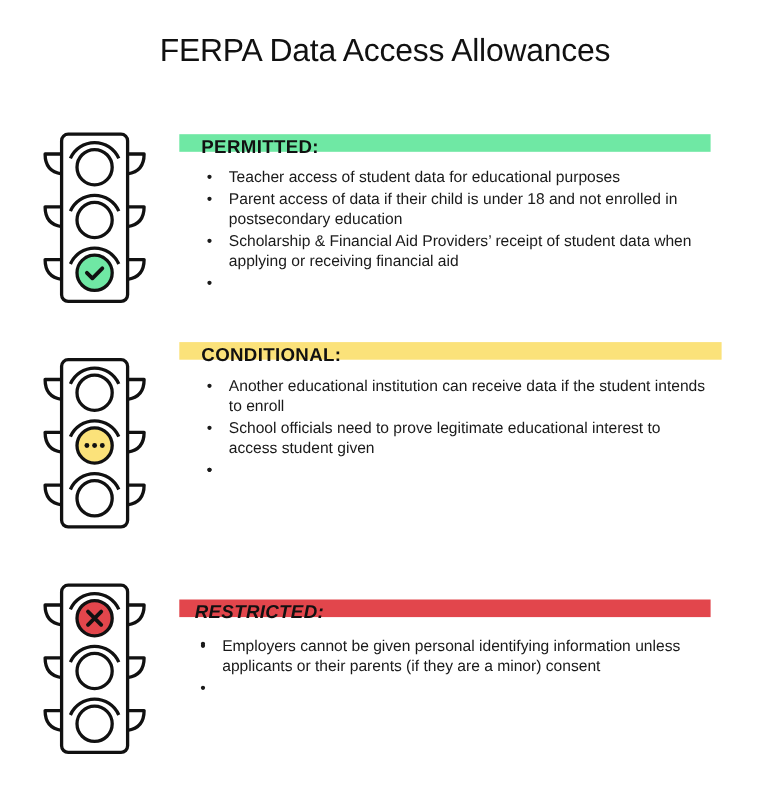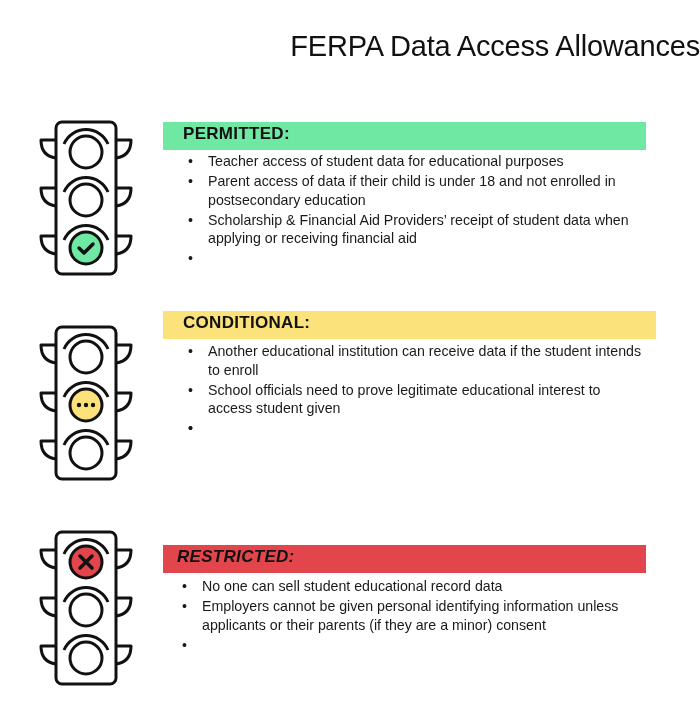--- a/index.html
+++ b/index.html
@@ -1,23 +1,23 @@
 <!DOCTYPE html>
 <html><head>
   <meta charset="utf-8">
   <style>
     html, body { margin: 0; padding: 0; background: #ffffff; }
     body { width: 700px; height: 721px; position: relative; overflow: hidden;
            font-family: "Liberation Sans", "DejaVu Sans", sans-serif; color: #111; }
-    .title { position: absolute; top: 30px; left: 0; width: 700px; text-align: right;
+    .title { position: absolute; top: 30px; left: 0; width: 700px; text-align: center;
              font-size: 29px; font-weight: normal; letter-spacing: -0.2px; color: #111; }
     .section { position: absolute; left: 0; width: 700px; }
     .light { position: absolute; left: 38px; width: 96px; }
     .light svg { display: block; }
-    .bar { position: absolute; left: 163px; width: 483px; height: 28px; }
+    .bar { position: absolute; left: 163px; width: 483px; height: 16px; }
     .bar-label { position: absolute; left: 20px; top: 2px; font-size: 17px; font-weight: bold;
                  letter-spacing: 0.3px; color: #111; }
     .items { position: absolute; left: 188px; width: 460px; margin: 0; padding: 0; list-style: none; }
     .items li { position: relative; font-size: 14.2px; line-height: 18.5px; padding-left: 20px;
                 margin-bottom: 1.5px; color: #1a1a1a; }
     .items li .bullet { position: absolute; left: 0; top: 0; }
   </style>
 </head>
 <body>
 
@@ -109,17 +109,17 @@
           <circle cx="48" cy="128" r="16"></circle>
       </g>
       <circle cx="48" cy="32" r="16" fill="#e2464c" stroke="#111" stroke-width="3"></circle>
       <path d="M42 26 L54 38 M54 26 L42 38" fill="none" stroke="#111" stroke-width="3.5" stroke-linecap="round"></path>
     </svg>
   </div>
   <div class="bar" style="top:545px; background:#e2464c;">
     <span class="bar-label" style="left:14px;font-style:italic;">RESTRICTED:</span>
   </div>
   <ul class="items" style="top:577px; left:182px;">
-    <li><span class="bullet">•</span><span>No one can sell student educational record data</span></li>
+    <li><span class="bullet">•</span></li>
     <li><span class="bullet">•</span><span>Employers cannot be given personal identifying information unless applicants or their parents (if they are a minor) consent</span></li>
     <li><span class="bullet">•</span></li>
   </ul>
 </div>
 
 </body></html>

